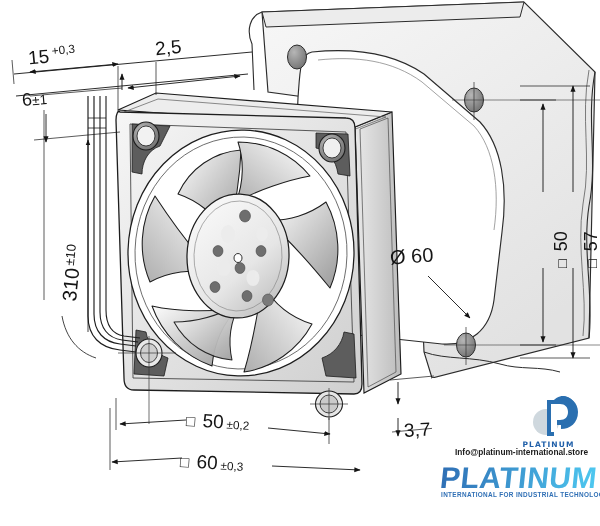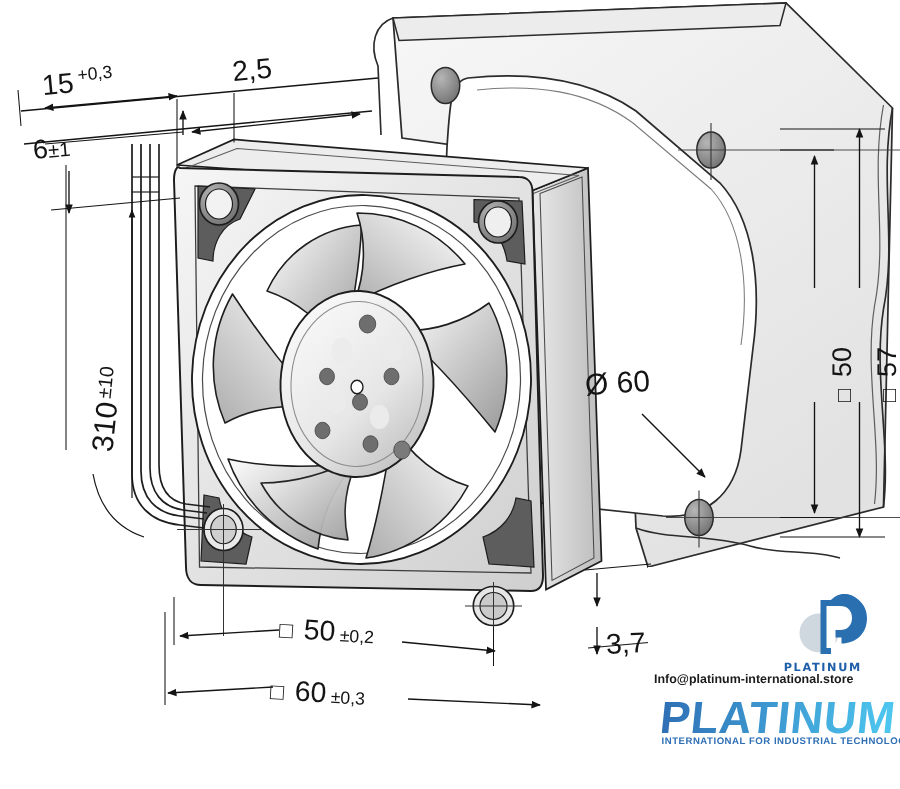--- a/index.html
+++ b/index.html
@@ -8,22 +8,22 @@
   #stage{position:relative;width:600px;height:526px;background:#fff;}
   svg.layer{position:absolute;left:0;top:0;width:600px;height:526px;}
 
   
   #logo-box{position:absolute;left:432px;top:378px;width:168px;height:148px;
             background:#ffffff;}
   #logo-mark{position:absolute;left:525px;top:392px;width:56px;height:48px;}
   #logo-word-small{position:absolute;left:497px;top:440px;width:103px;
             text-align:center;font-size:7.5px;font-weight:bold;color:#1f5fa9;
             letter-spacing:1.1px;font-family:"DejaVu Sans",sans-serif;}
-  #logo-email{position:absolute;left:430px;top:447px;width:145px;
-            text-align:center;font-size:8.3px;font-weight:bold;color:#1b1b1b;
+  #logo-email{position:absolute;left:455px;top:447px;width:145px;
+            font-size:8.3px;font-weight:bold;color:#1b1b1b;
             font-family:"Liberation Sans",sans-serif;white-space:nowrap;}
   #logo-big{position:absolute;left:441px;top:461px;width:159px;height:36px;}
   #logo-tagline{position:absolute;left:441px;top:491px;width:159px;
             text-align:center;font-size:6.4px;font-weight:bold;color:#2f6fb5;
             letter-spacing:.35px;font-family:"Liberation Sans",sans-serif;
             white-space:nowrap;}
 
   
   .dim{position:absolute;color:#141414;font-family:"Liberation Sans",sans-serif;
        white-space:nowrap;font-weight:400;}

